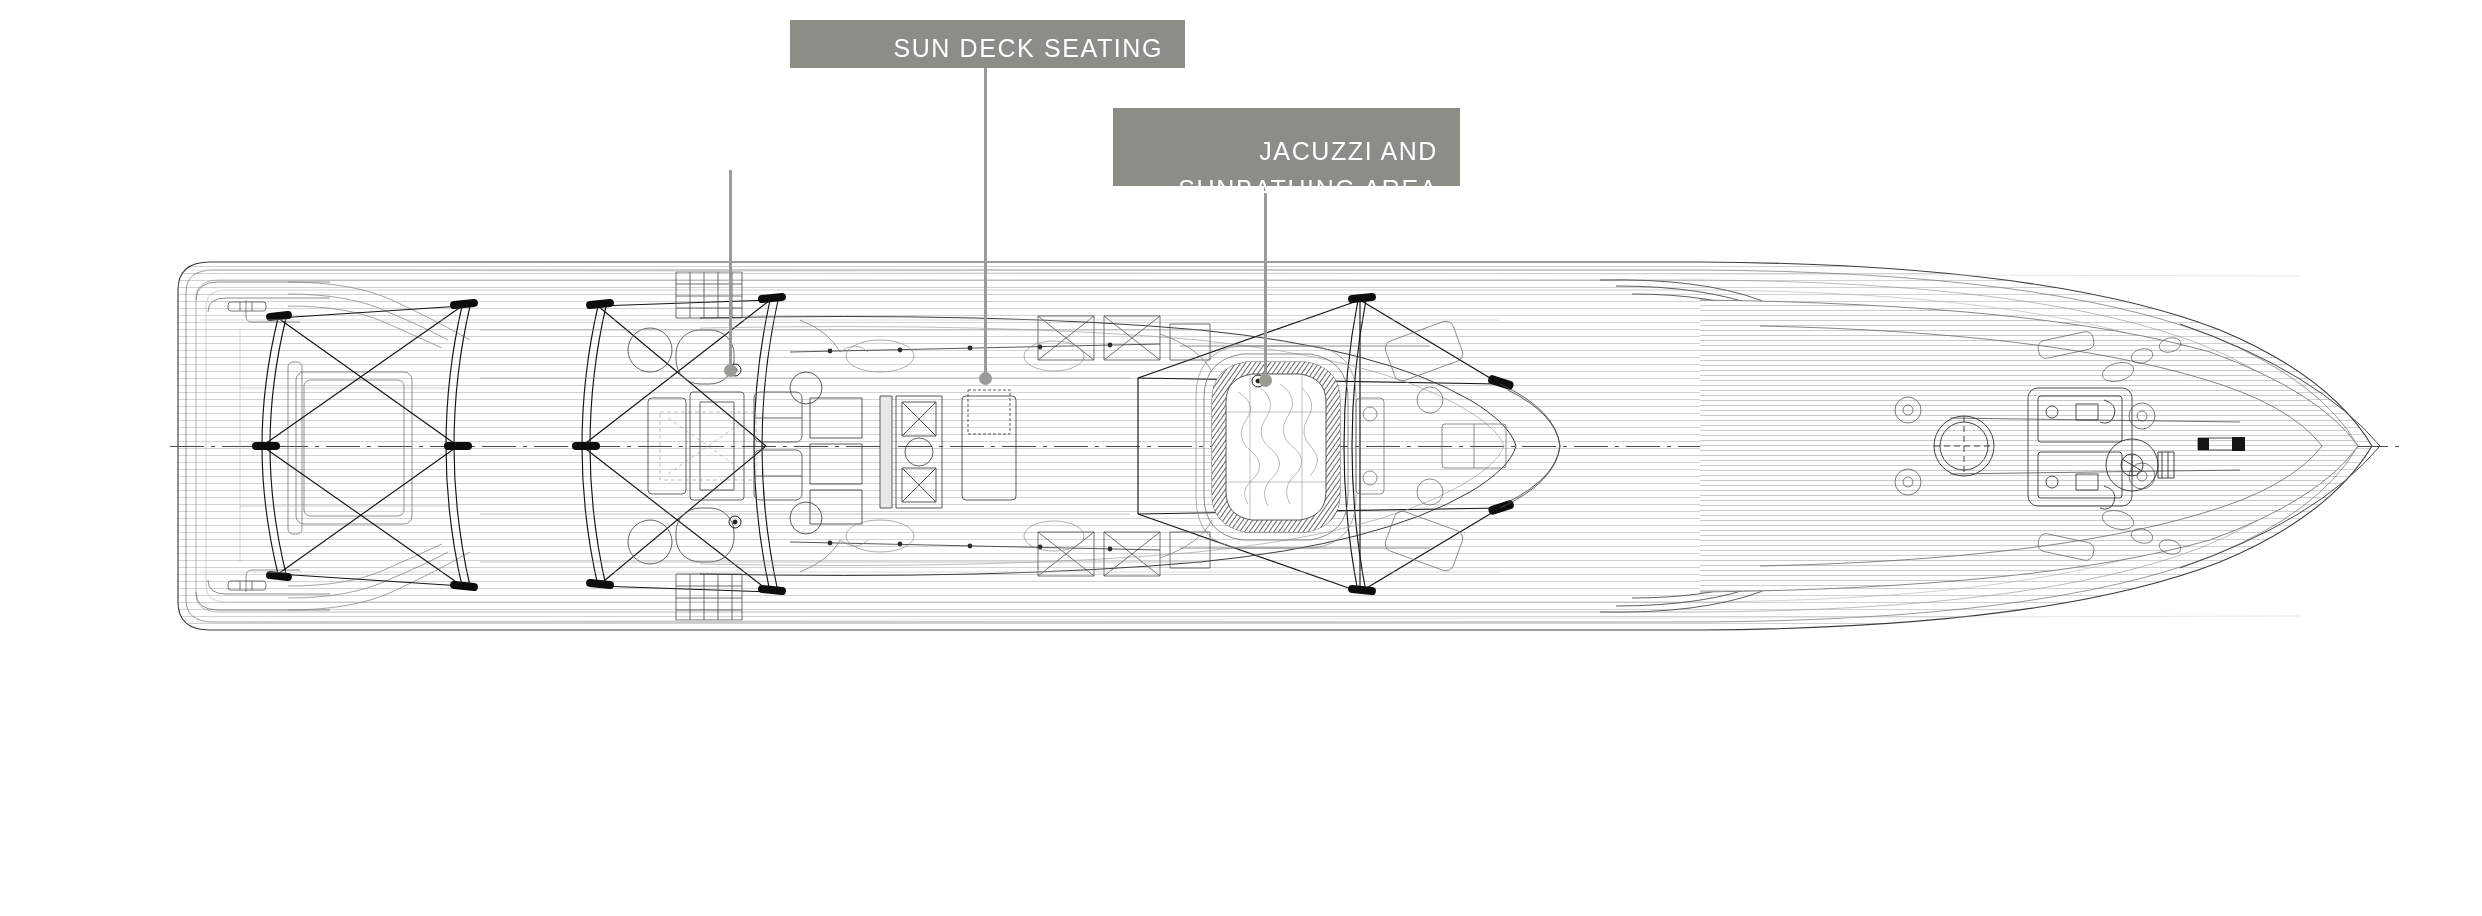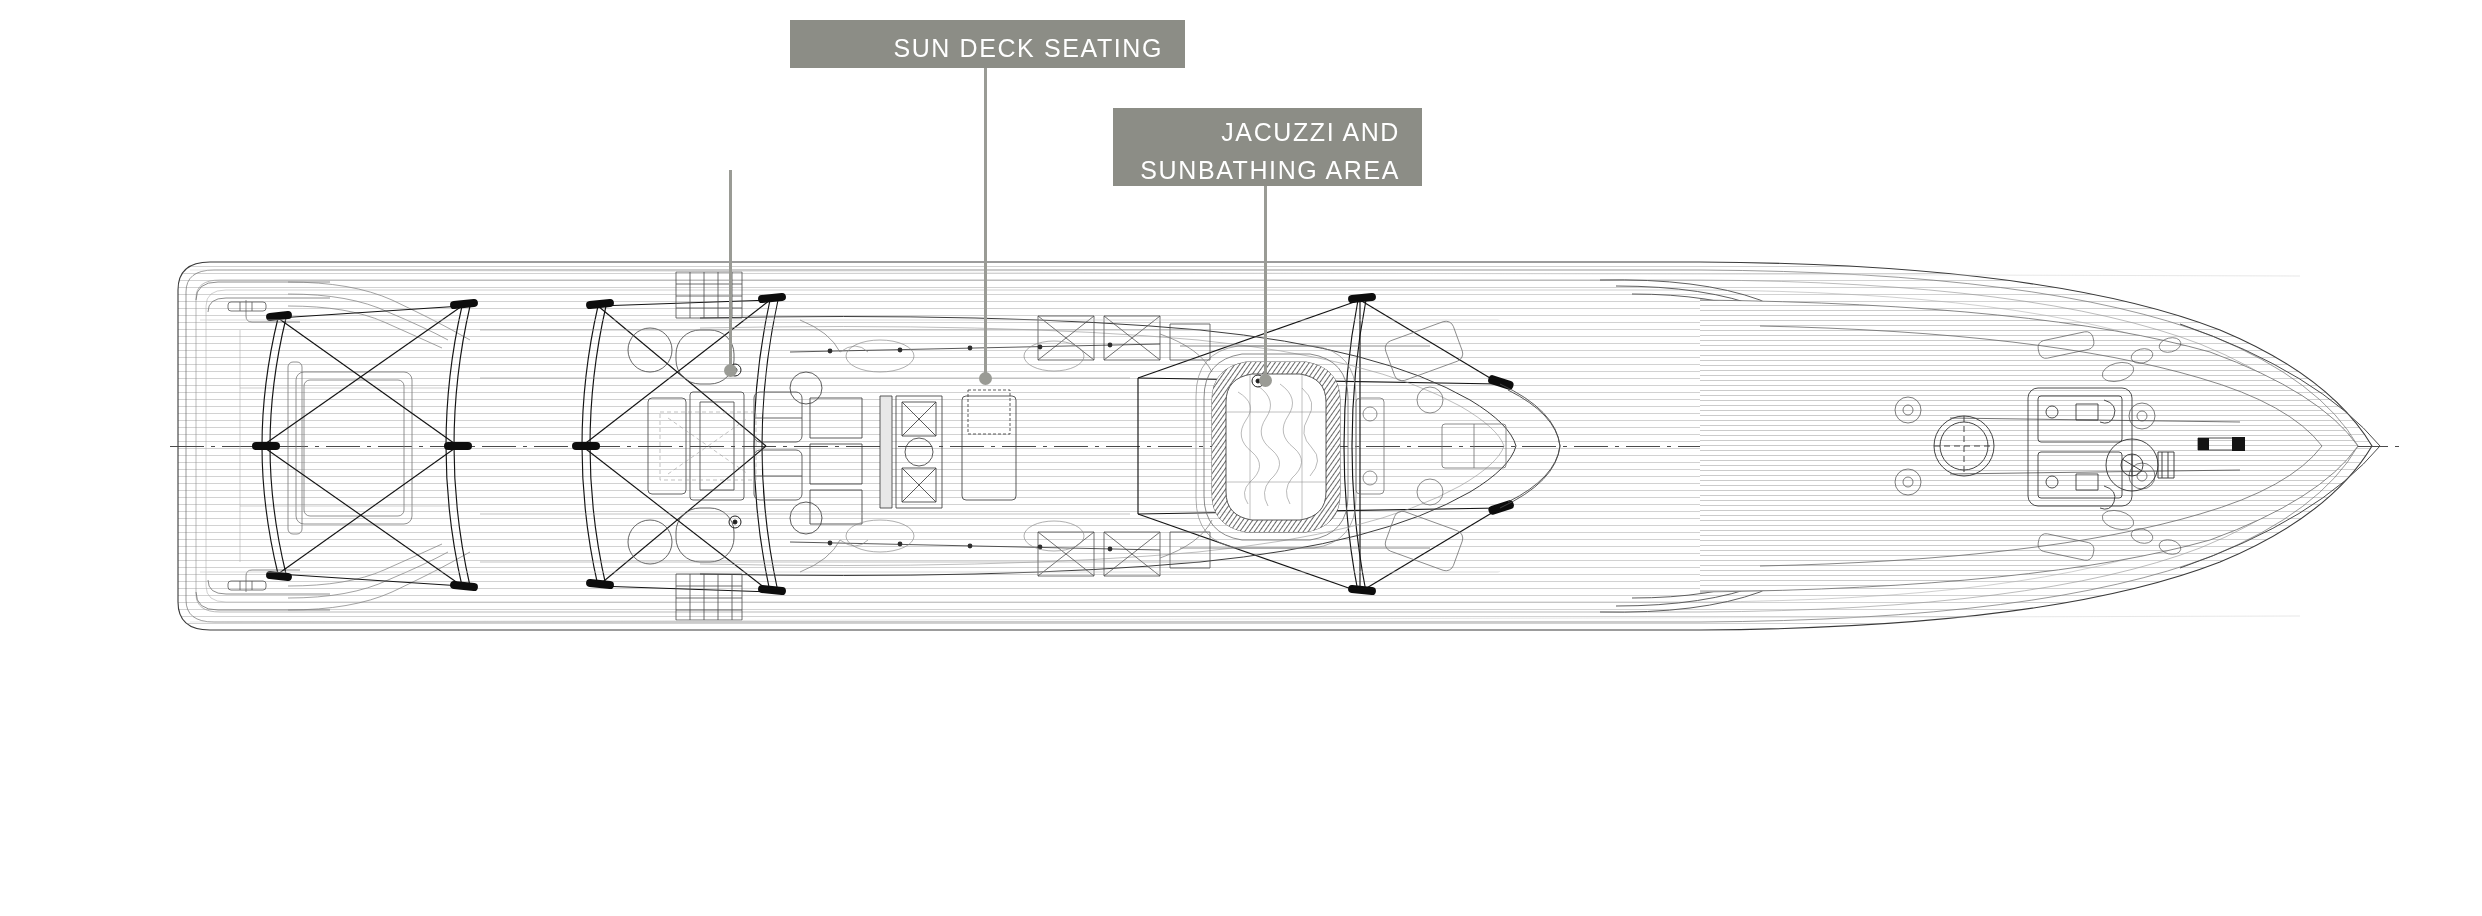--- a/index.html
+++ b/index.html
@@ -501,16 +501,16 @@
 
   <div class="leader" style="left:984px;top:68px;height:310px;"></div>
   <div class="leader-dot" style="left:979px;top:372px;"></div>
   <div class="callout" style="left:790px;top:20px;width:395px;height:48px;">SUN DECK SEATING AREA</div>
 
   <div class="leader" style="left:729px;top:170px;height:200px;"></div>
   <div class="leader-dot" style="left:724px;top:364px;"></div>
 
   <div class="leader" style="left:1264px;top:186px;height:194px;"></div>
   <div class="leader-dot" style="left:1259px;top:374px;"></div>
-  <div class="callout" style="left:1113px;top:108px;width:309px;height:78px;padding-top:5px;">JACUZZI AND
+  <div class="callout" style="left:1113px;top:108px;width:347px;height:78px;padding-top:24px;">JACUZZI AND
 SUNBATHING AREA</div>
 
 </div>
 
 </body></html>

